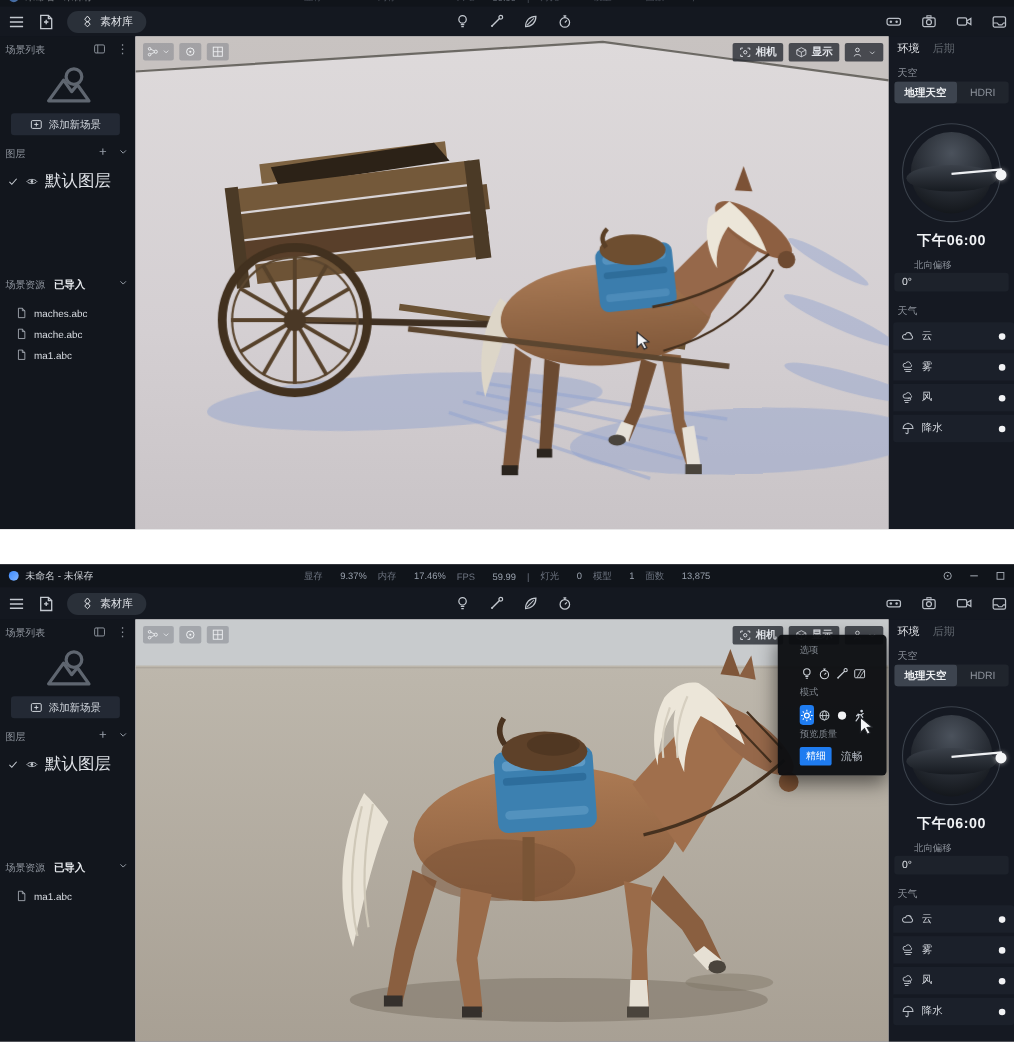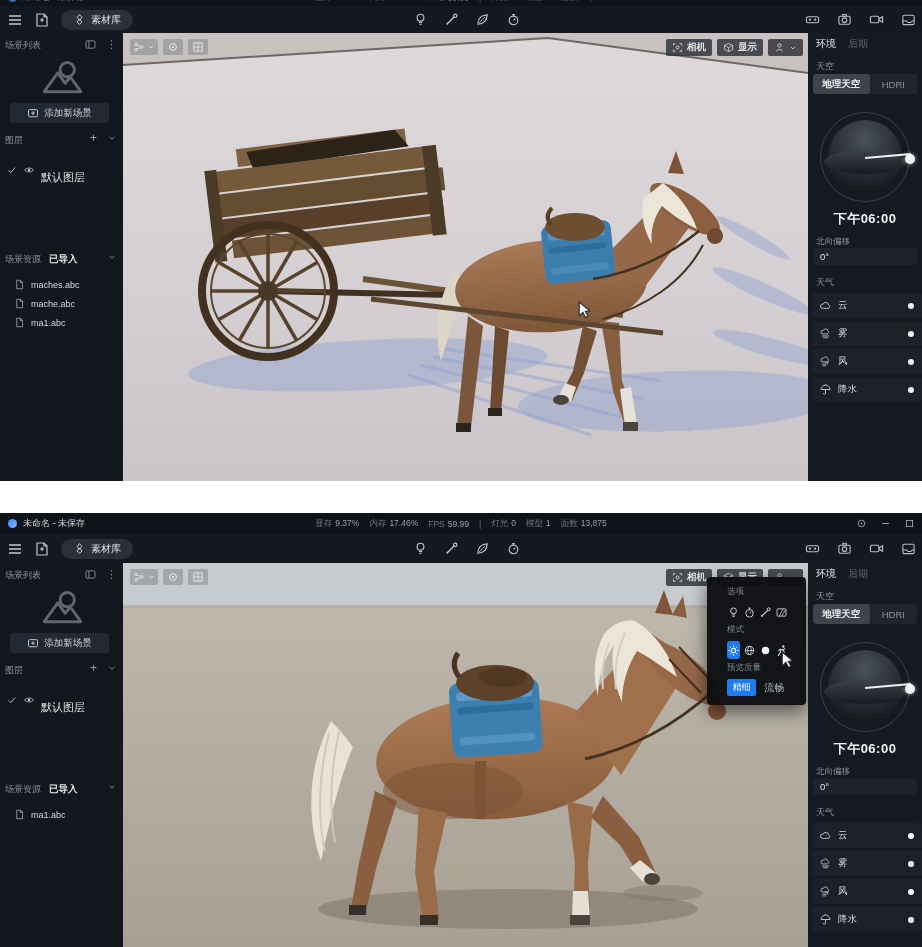--- a/index.html
+++ b/index.html
@@ -13,21 +13,21 @@
   
   .titlebar{height:21px;background:#10141a;position:relative;overflow:hidden;}
   #app1 .titlebar{height:6px;}
   #app1 .titlebar .tb-inner{transform:translateY(-13px);opacity:.6;}
   .tb-inner{display:flex;align-items:center;width:100%;height:21px;position:relative;}
   .tb-logo{width:9px;height:9px;border-radius:50%;background:linear-gradient(135deg,#3d8bff,#7fb4ff);
            margin:0 6px 0 8px;flex:none;}
   .tb-title{font-size:9px;color:#cfd3d9;white-space:nowrap;}
   .tb-stats{position:absolute;left:50%;transform:translateX(-50%);display:flex;gap:10px;
             font-size:8.5px;color:#6d7480;white-space:nowrap;align-items:center;}
-  .tb-stats .v{color:#99a1ad;margin-left:3px;}
+  .tb-stats .v{color:#99a1ad;margin-left:16px;}
   .tb-stats .pair{display:flex;}
   .tb-win{position:absolute;right:7px;top:0;height:21px;display:flex;gap:13px;align-items:center;color:#a9afb8;}
 
   
   .toolbar{position:relative;display:flex;align-items:center;background:#141820;}
   #app1 .toolbar{height:27px;}
   #app2 .toolbar{height:29px;}
   .menu-btn{margin-left:7px;color:#c3c8cf;display:flex;}
   .import-btn{margin-left:11px;color:#c3c8cf;display:flex;}
   .lib-pill{margin-left:11px;display:flex;align-items:center;gap:5px;background:#2a3039;
@@ -44,21 +44,21 @@
   .sidebar{width:123px;background:#12161d;position:relative;flex:none;}
   .sb-label{font-size:9px;color:#8d939c;white-space:nowrap;}
   .sb-head{position:absolute;top:6px;left:5px;}
   .sb-headicons{position:absolute;top:5px;right:6px;display:flex;gap:9px;align-items:center;color:#8d939c;}
   .mountain{position:absolute;top:26px;left:50%;transform:translateX(-50%);color:#5f6670;}
   .add-btn{position:absolute;top:70px;left:10px;right:14px;height:20px;background:#232934;border-radius:3px;
            display:flex;align-items:center;justify-content:center;gap:5px;font-size:9.5px;color:#ced3da;}
   .layers-head{position:absolute;top:101px;left:5px;}
   .layers-icons{position:absolute;top:98px;right:6px;display:flex;gap:10px;align-items:center;color:#9aa1ab;font-size:12px;}
   .layer-row{position:absolute;top:122px;left:7px;display:flex;align-items:center;gap:6px;color:#c6cbd2;}
-  .layer-row .name{font-size:11px;color:#dfe2e7;margin-top:15px;}
+  .layer-row .name{font-size:15px;color:#dfe2e7;}
   .res-head{position:absolute;top:220px;left:5px;display:flex;gap:8px;align-items:baseline;}
   .res-head .imp{font-size:9.5px;color:#e6e9ed;font-weight:bold;}
   .res-chev{position:absolute;top:219px;right:6px;color:#9aa1ab;}
   .file-row{position:absolute;left:14px;display:flex;align-items:center;gap:6px;color:#aeb4bc;}
   .file-row .fname{font-size:9px;color:#d8dce2;}
 
   
   .viewport{flex:1;position:relative;overflow:hidden;background:#d6d2d4;}
   .vp-scene{position:absolute;inset:0;width:100%;height:100%;}
   .vp-tools-l{position:absolute;left:7px;top:6px;display:flex;gap:5px;}
@@ -94,21 +94,21 @@
         border:1px solid #3a414b;border-radius:50%;}
   .dial-sphere{position:absolute;inset:7px;border-radius:50%;
         background:radial-gradient(circle at 50% 26%,#4b525c 0%,#2a2f37 48%,#0e1115 92%);}
   .dial-disc{position:absolute;left:3px;right:3px;top:37px;height:24px;border-radius:50%;
         background:linear-gradient(#3b414a,#171b21);}
   .dial-needle{position:absolute;left:50%;top:50%;width:46px;height:1.5px;background:#eef0f3;
         transform-origin:0 50%;transform:rotate(-5deg);}
   .dial-handle{position:absolute;right:-6px;top:41px;width:10px;height:10px;background:#f4f5f7;border-radius:50%;
         box-shadow:0 0 5px rgba(255,255,255,.55);}
   .time{position:absolute;top:177px;width:100%;text-align:center;font-size:13px;color:#f0f2f5;font-weight:bold;letter-spacing:.5px;}
-  .north-l{position:absolute;top:203px;left:8px;font-size:8.5px;color:#8d939c;}
+  .north-l{position:absolute;top:203px;left:23px;font-size:8.5px;color:#8d939c;}
   .north-input{position:absolute;top:215px;left:5px;right:5px;height:17px;background:#1d222b;border-radius:3px;
         display:flex;align-items:center;padding:0 7px;font-size:9.5px;color:#dfe2e7;}
   .weather-l{position:absolute;top:243px;left:8px;font-size:9px;color:#8d939c;}
   .wrow{position:absolute;left:4px;right:0;height:25px;background:#1b202a;display:flex;align-items:center;
         gap:6px;padding:0 8px 0 7px;color:#d6dae0;font-size:9.5px;}
   .wrow .wdot{margin-left:auto;width:6px;height:6px;border-radius:50%;background:#f2f3f5;}
   .wicon{color:#b9bec6;display:flex;}
 
   .cursor{position:absolute;pointer-events:none;z-index:30;}
   svg{display:block;}

